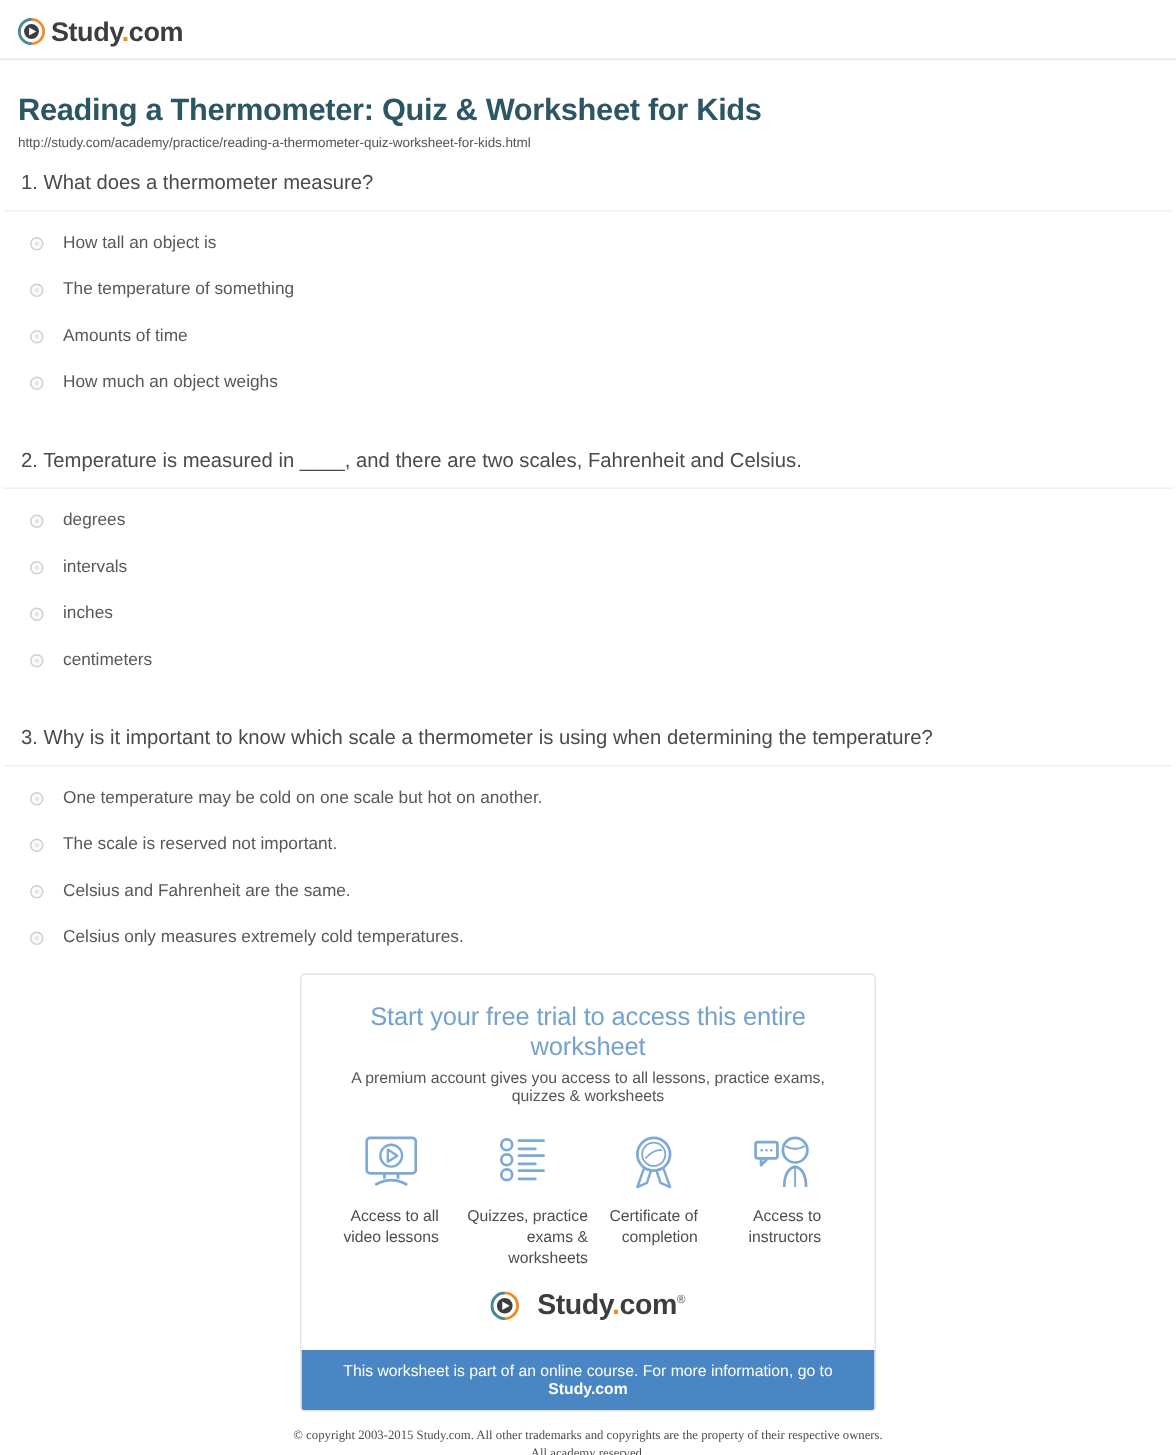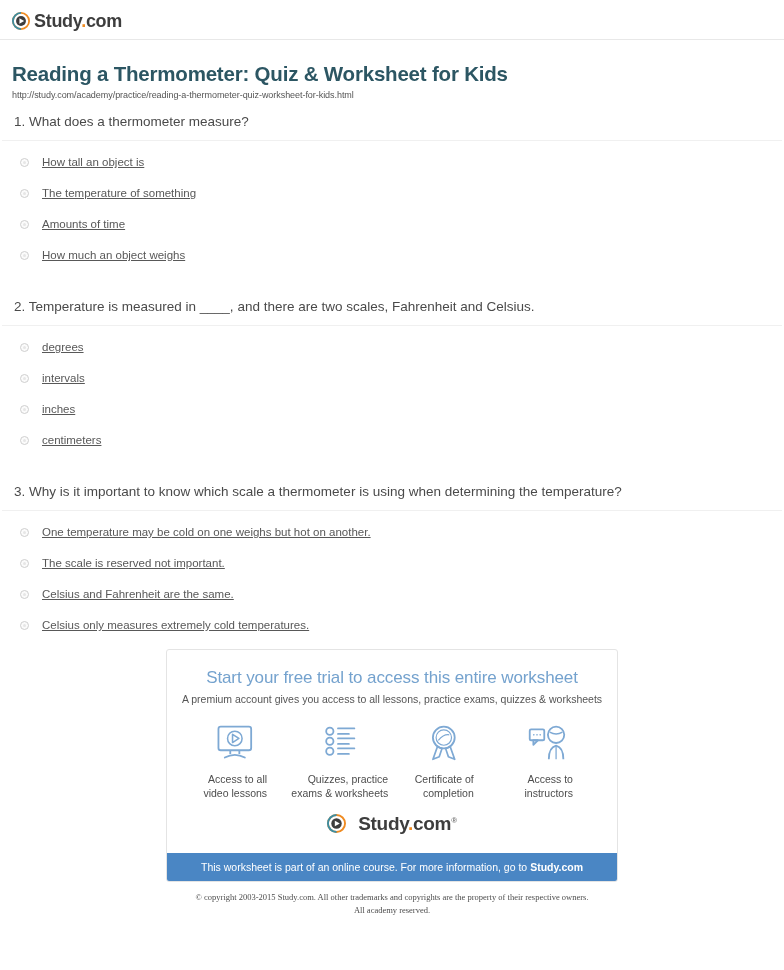--- a/index.html
+++ b/index.html
@@ -96,32 +96,31 @@
     position: absolute;
     left: 2px; top: 2px;
     width: 3px; height: 3px;
     border-radius: 50%;
     background: #e6e6e6;
   }
   .answer-label {
     font-size: 11.5px;
     color: #585858;
     line-height: 1.3;
-    text-decoration: underline;
   }
   .q-gap { height: 18px; }
 
   
   .promo-wrap {
     display: flex;
     justify-content: center;
     margin-top: 14px;
   }
   .promo-card {
-    width: 452px;
+    width: 384px;
     border: 1px solid #e4e4e4;
     border-radius: 3px;
     background: #ffffff;
     overflow: hidden;
   }
   .promo-head {
     text-align: center;
     padding: 18px 14px 0 14px;
   }
   .promo-title {
@@ -255,21 +254,21 @@
   </div>
 
   <div class="q-gap"></div>
 
   <div class="question-block">
     <p class="question-text">3. Why is it important to know which scale a thermometer is using when determining the temperature?</p>
     <hr class="q-rule">
     <div class="answers">
       <div class="answer-row">
         <span class="radio"></span>
-        <span class="answer-label">One temperature may be cold on one weighs but hot on another.</span>
+        <span class="answer-label">One temperature may be cold on one scale but hot on another.</span>
       </div>
       <div class="answer-row">
         <span class="radio"></span>
         <span class="answer-label">The scale is reserved not important.</span>
       </div>
       <div class="answer-row">
         <span class="radio"></span>
         <span class="answer-label">Celsius and Fahrenheit are the same.</span>
       </div>
       <div class="answer-row">

